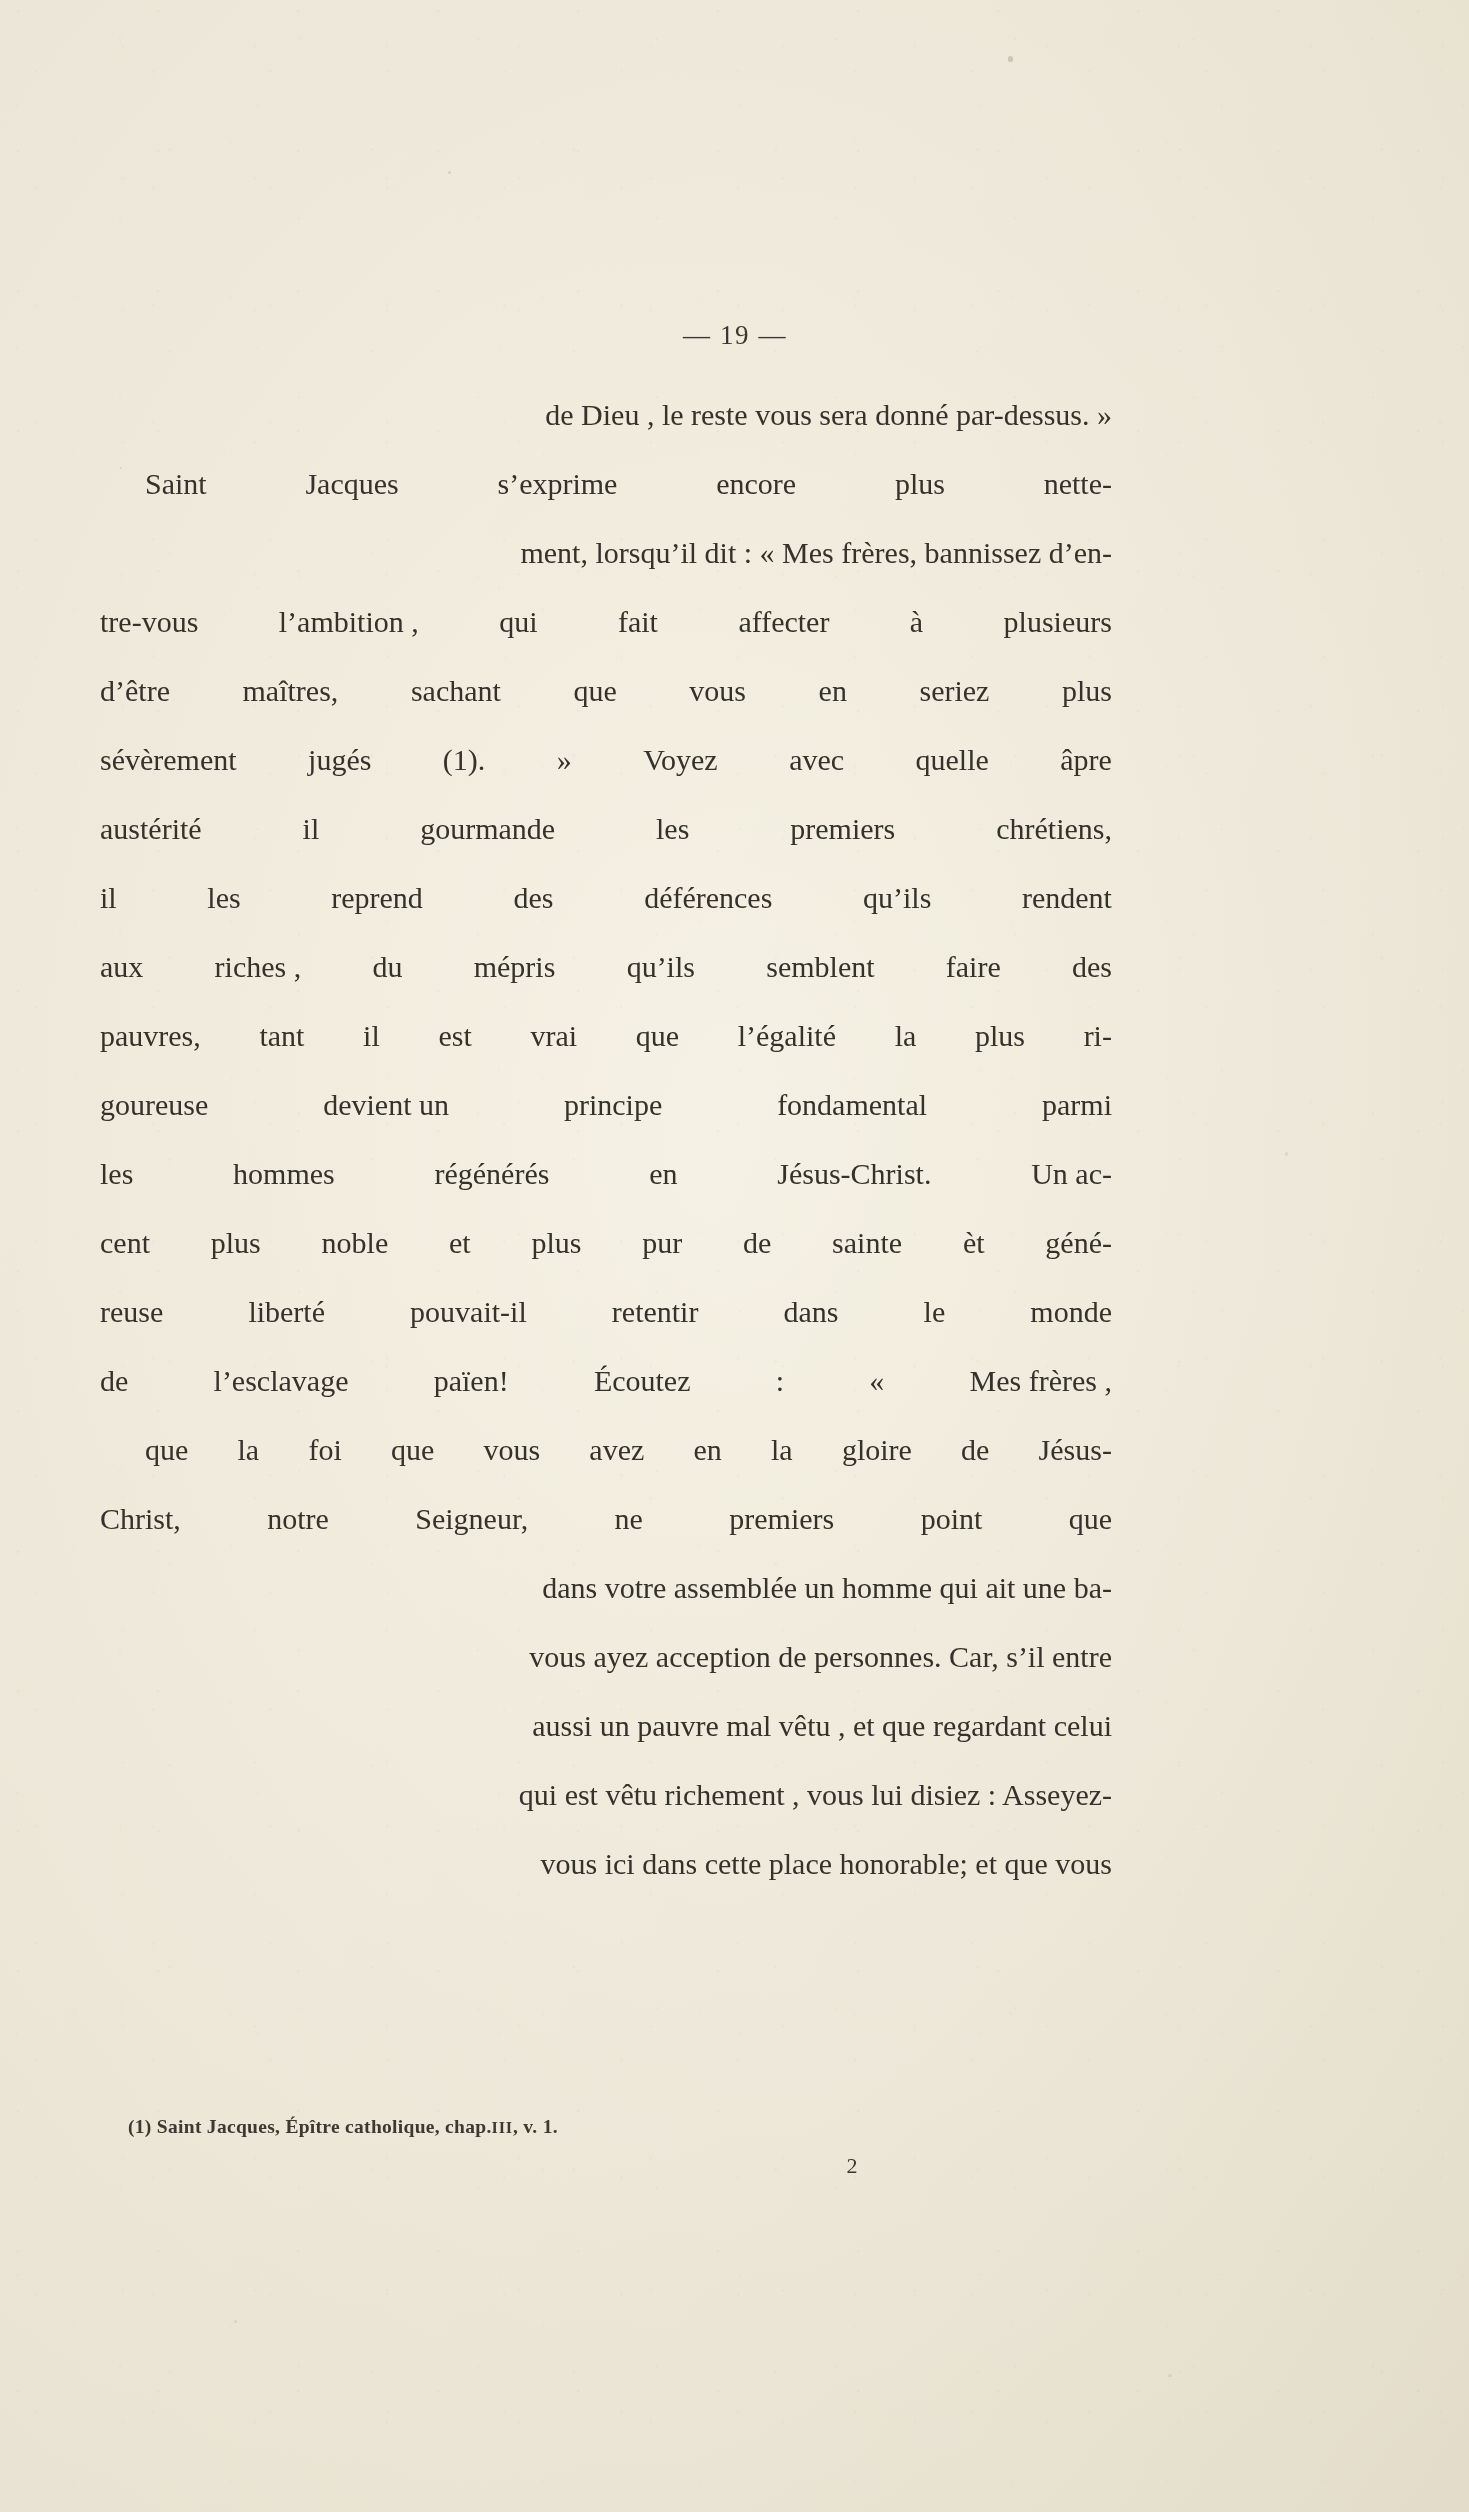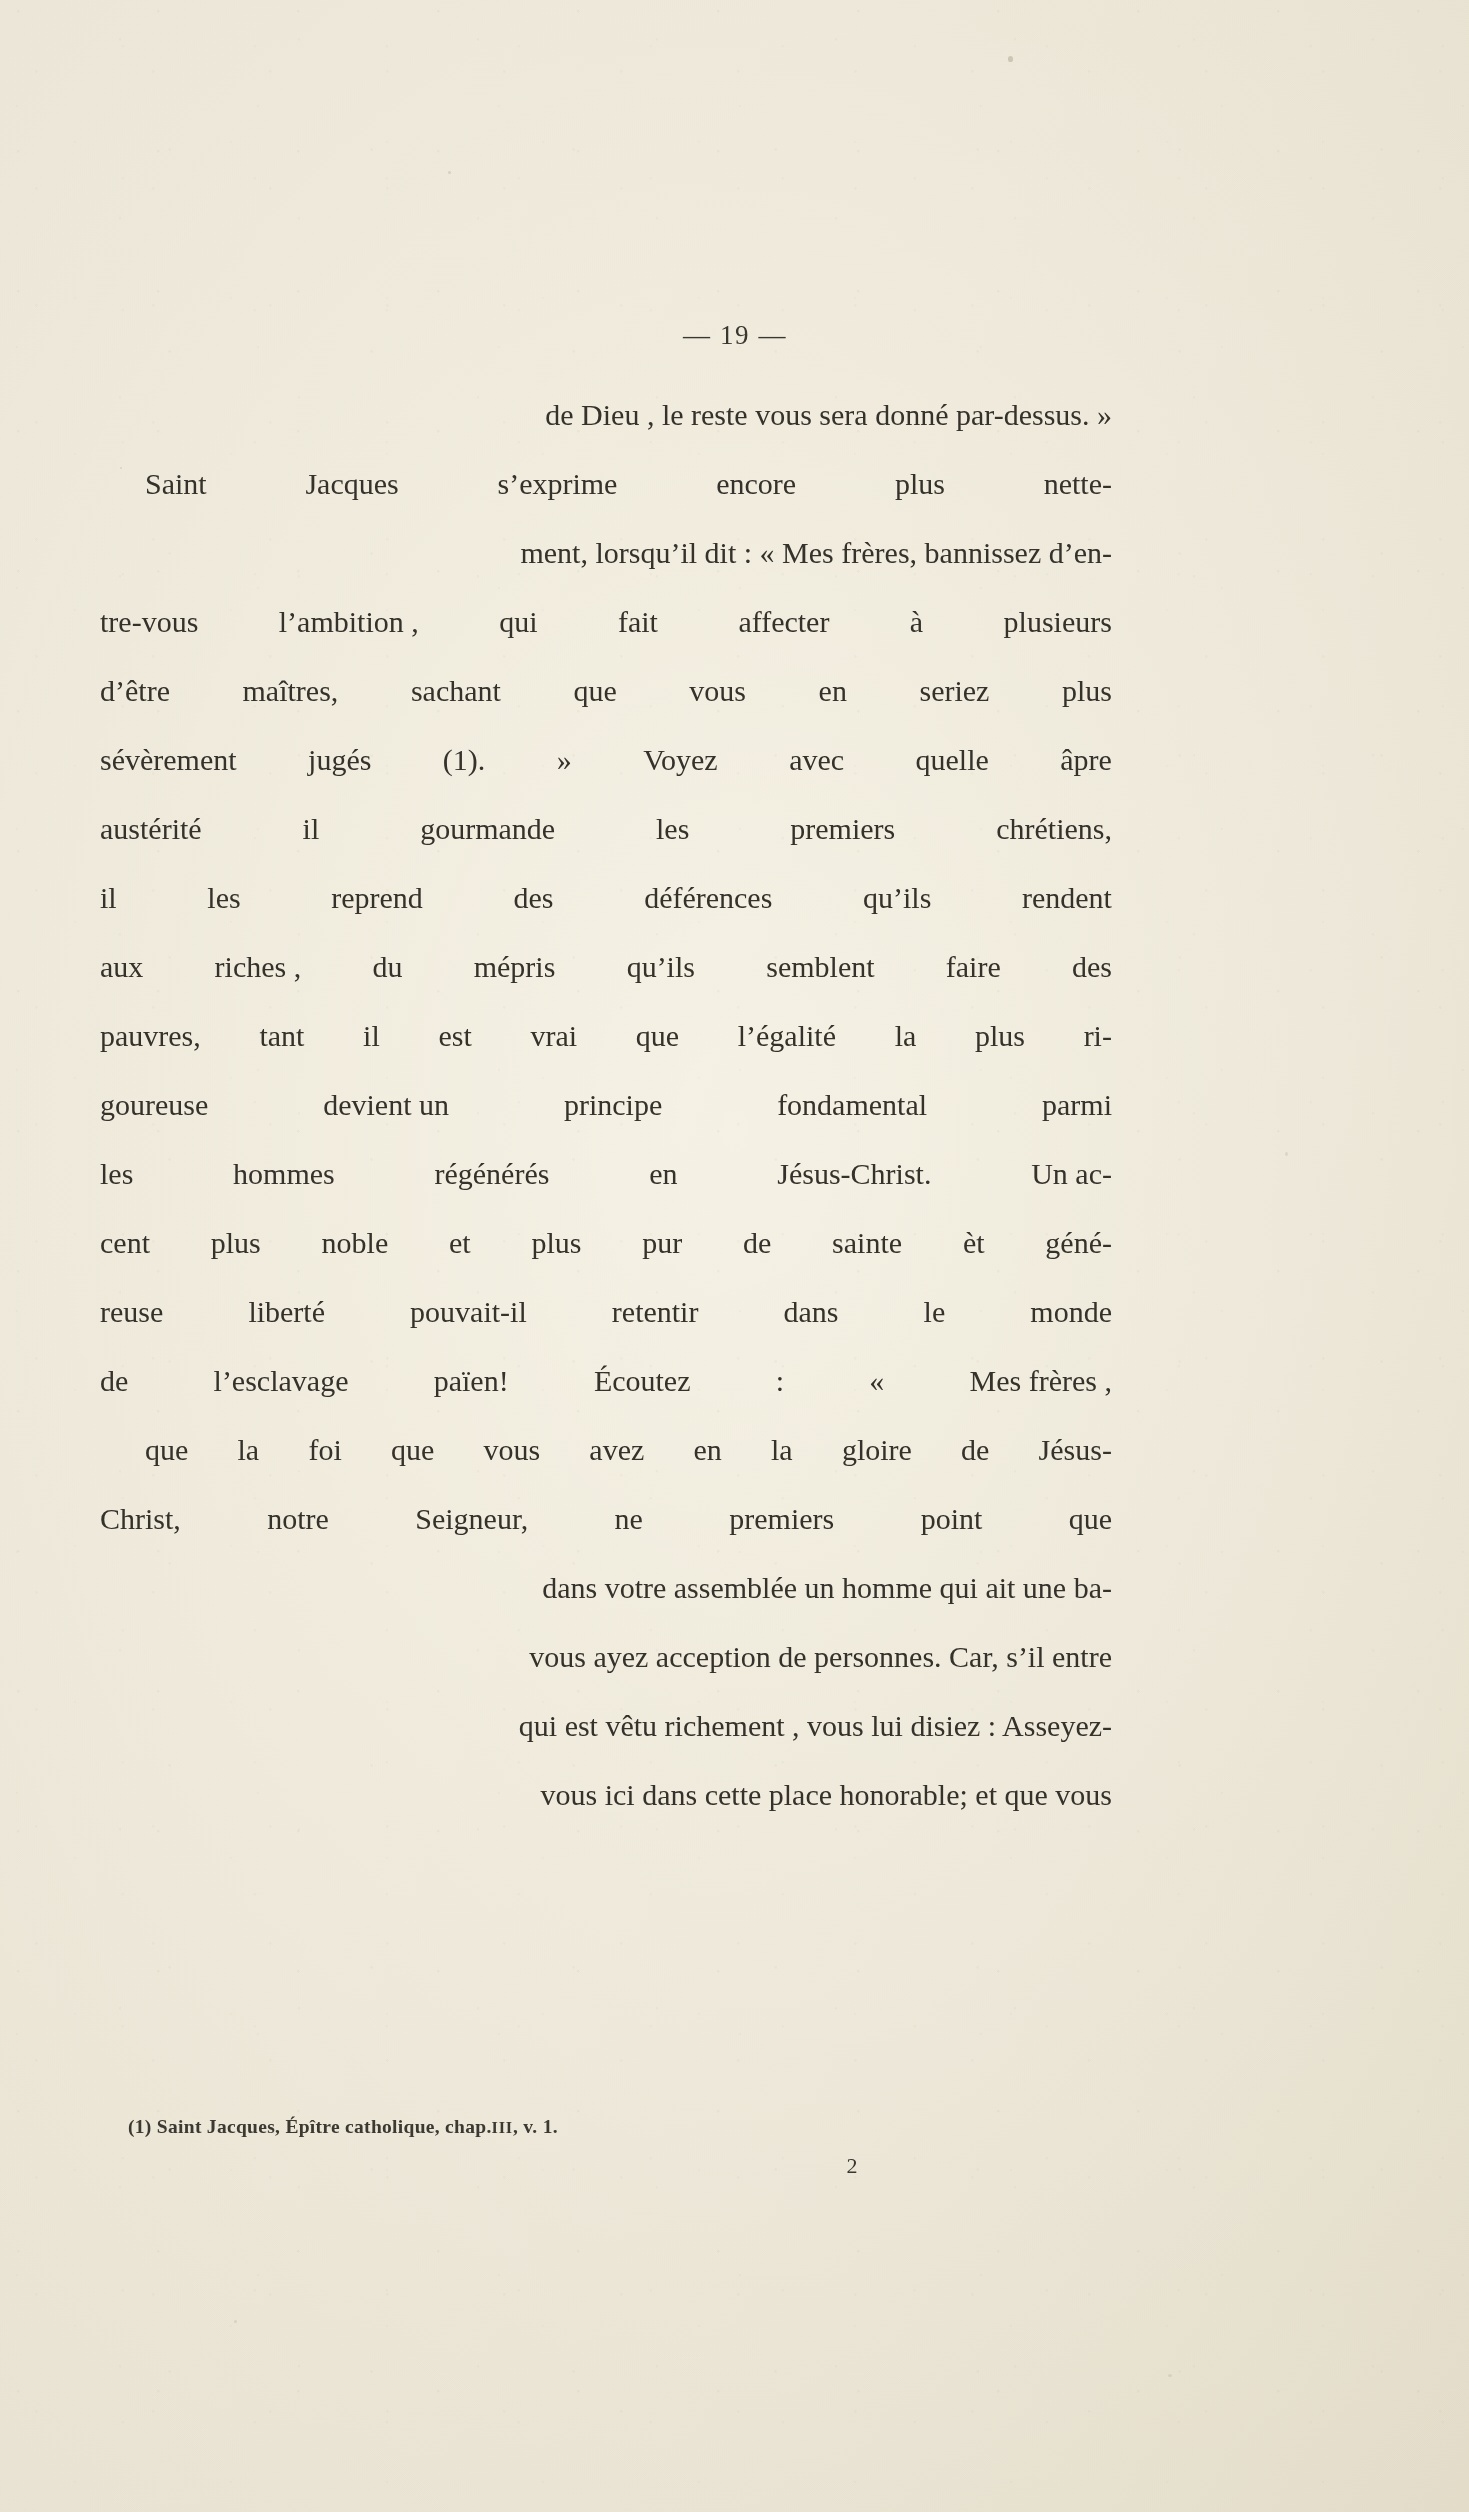--- a/index.html
+++ b/index.html
@@ -308,20 +308,21 @@
         <span>notre</span>
         <span>Seigneur,</span>
         <span>ne</span>
         <span>premiers</span>
         <span>point</span>
         <span>que</span>
       </p>
 
       <p class="line">dans votre assemblée un homme qui ait une ba-</p>
       <p class="line">vous ayez acception de personnes. Car, s’il entre</p>
+      <p class="line">aussi un pauvre mal vêtu , et que regardant celui</p>
       <p class="line">qui est vêtu richement , vous lui disiez : Asseyez-</p>
       <p class="line">vous ici dans cette place honorable; et que vous</p>
 
     </div>
 
     <div class="footnote-rule"></div>
 
     <div class="footnote">
       <span>(1)</span>
       <span>Saint Jacques, Épître catholique, chap.</span><span class="sc">III</span><span>, v. 1.</span>

